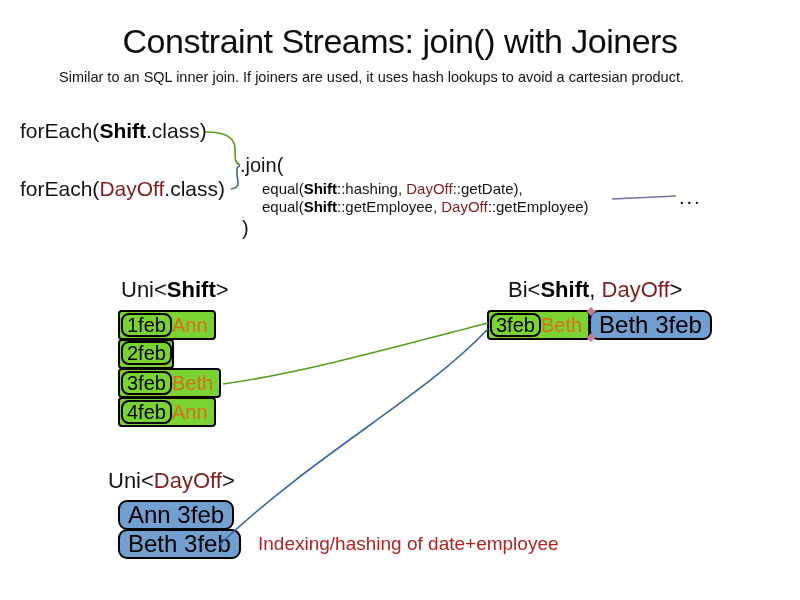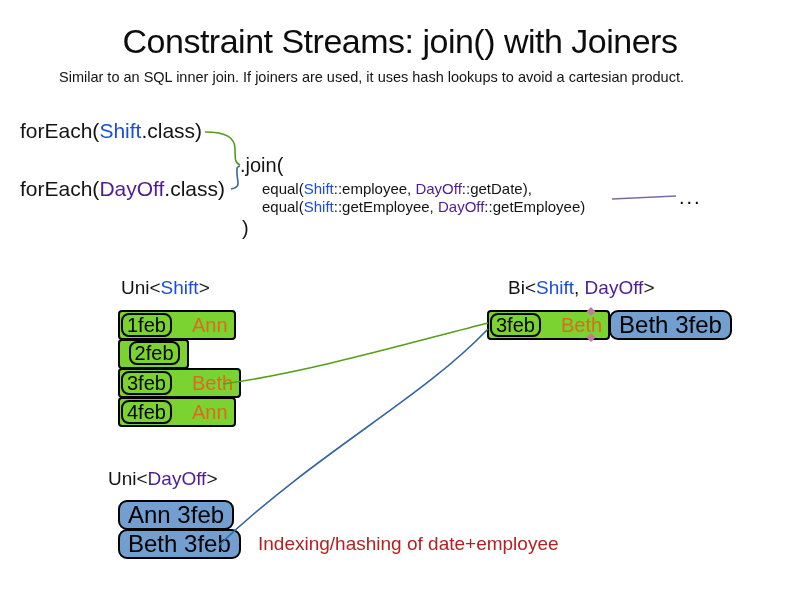--- a/index.html
+++ b/index.html
@@ -8,42 +8,42 @@
     font-family:"Liberation Sans", sans-serif; overflow:hidden; color:#141414;
   }
   .abs { position:absolute; }
   .title { top:22px; left:0; width:800px; text-align:center; font-size:34px; letter-spacing:-0.5px; color:#0d0d0d; }
   .subtitle { top:69px; left:0; width:743px; text-align:center; font-size:14.5px; color:#141414; }
 
   
   .code-big { font-size:21px; white-space:nowrap; }
   .code-mid { font-size:20px; white-space:nowrap; }
   .code-sm  { font-size:15px; white-space:nowrap; }
-  .t-green { color:#1d4ed8; }
-  .t-blue  { color:#4c1d95; }
+  .t-green { color:#000000;font-weight:bold; }
+  .t-blue  { color:#7f1d1d; }
   .ellipsis { font-size:20px; letter-spacing:2px; color:#000; }
 
   
   .row-box {
     display:inline-flex; align-items:center;
     background:#7BD332; border:2px solid #000; border-radius:4px; height:26px;
     white-space:nowrap;
   }
   .date-cell {
     display:inline-flex; align-items:center; justify-content:center;
     background:#7BD332; border:2px solid #000; border-radius:8px;
     height:20px; margin:0 0 0 1px; padding:0 4px; font-size:20px; color:#000;
   }
-  .name-cell { font-size:20px; padding:0 6px 0 20px; color:#DD6B1E; }
+  .name-cell { font-size:20px; padding:0 6px 0 0; color:#DD6B1E; }
   .blue-box {
     display:inline-flex; align-items:center; justify-content:center;
     background:#729FCF; border:2px solid #000; border-radius:9px; height:26px;
     padding:0 8px; font-size:24px; color:#000; white-space:nowrap;
   }
-  .heading { font-size:19px; white-space:nowrap; }
+  .heading { font-size:22px; white-space:nowrap; }
   .note { font-size:19px; line-height:26px; color:#B22222; white-space:nowrap; }
   svg.overlay { position:absolute; left:0; top:0; pointer-events:none; }
   .col { display:flex; flex-direction:column; align-items:flex-start; }
 </style>
 </head>
 <body>
 
 <div class="slide">
 
   <div class="abs title">Constraint Streams: join() with Joiners</div>
@@ -53,21 +53,21 @@
     <span>forEach(</span><span class="t-green">Shift</span><span>.class)</span>
   </div>
 
   <div class="abs code-big" style="left:20px; top:177px;">
     <span>forEach(</span><span class="t-blue">DayOff</span><span>.class)</span>
   </div>
 
   <div class="abs code-mid" style="left:240px; top:154px;">.join(</div>
 
   <div class="abs code-sm" style="left:262px; top:180px;">
-    <span>equal(</span><span class="t-green">Shift</span><span>::employee, </span><span class="t-blue">DayOff</span><span>::getDate),</span>
+    <span>equal(</span><span class="t-green">Shift</span><span>::hashing, </span><span class="t-blue">DayOff</span><span>::getDate),</span>
   </div>
 
   <div class="abs code-sm" style="left:262px; top:198px;">
     <span>equal(</span><span class="t-green">Shift</span><span>::getEmployee, </span><span class="t-blue">DayOff</span><span>::getEmployee)</span>
   </div>
 
   <div class="abs code-mid" style="left:242px; top:217px;">)</div>
 
   <div class="abs ellipsis" style="left:679px; top:186px;">...</div>
 

